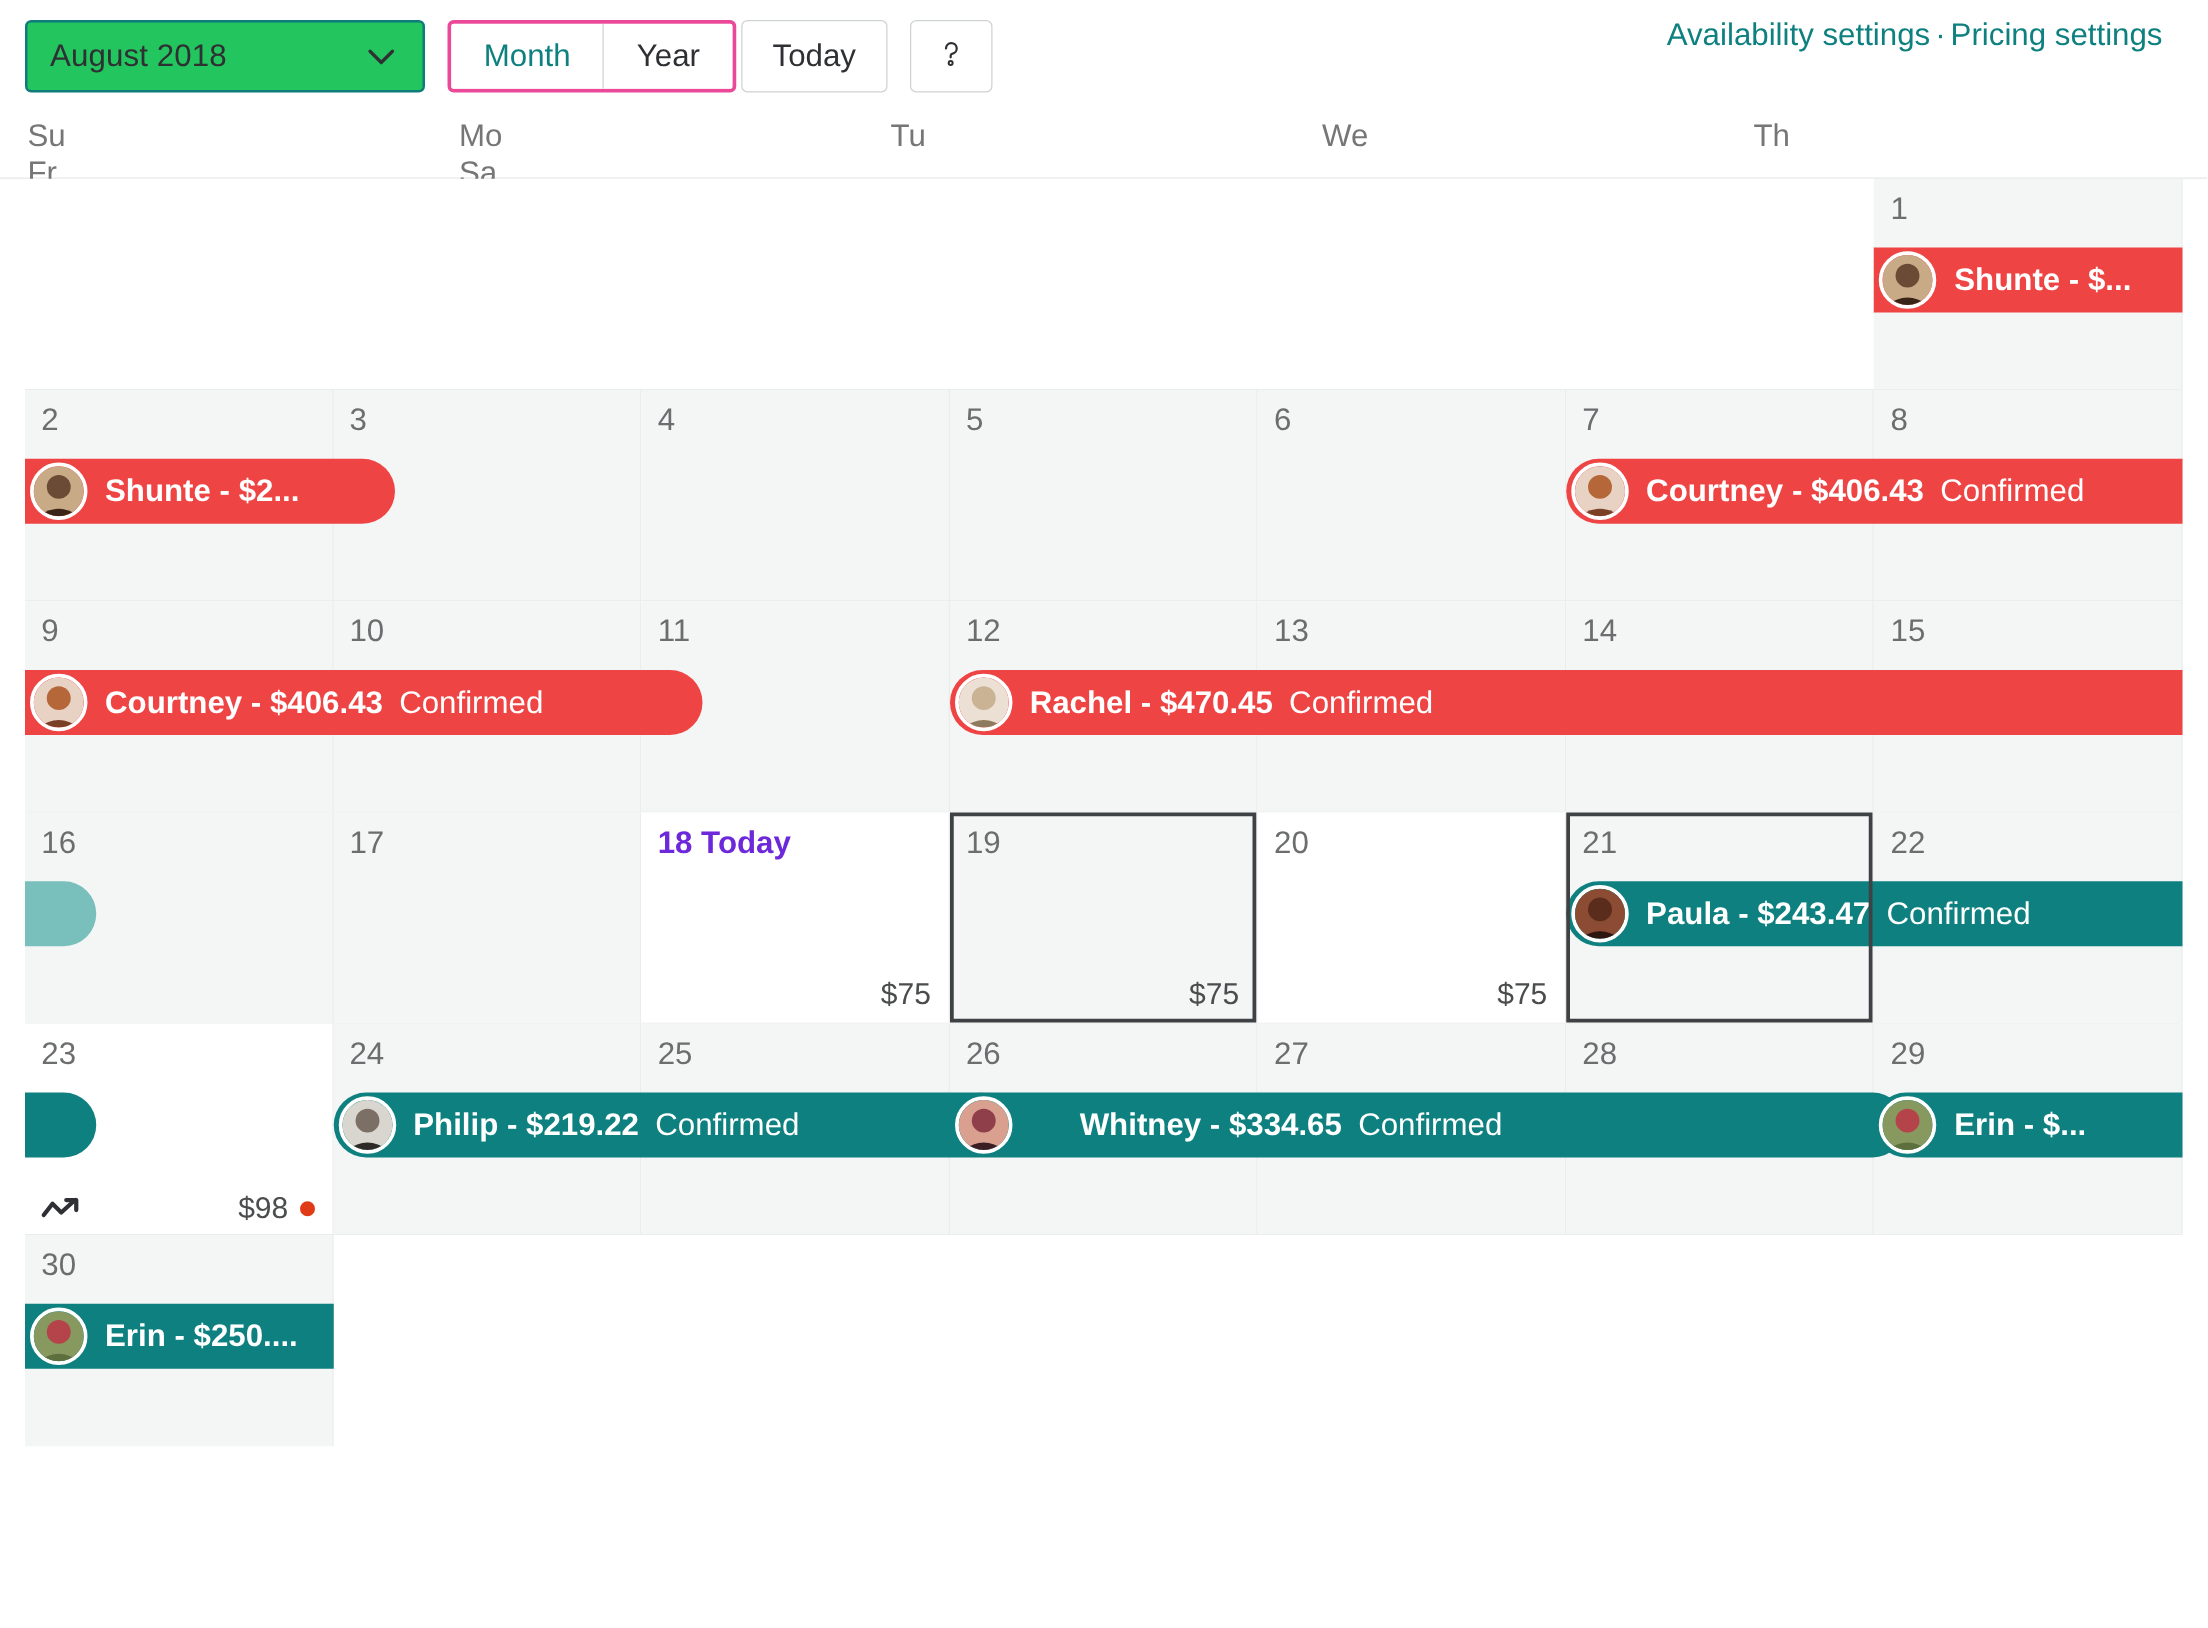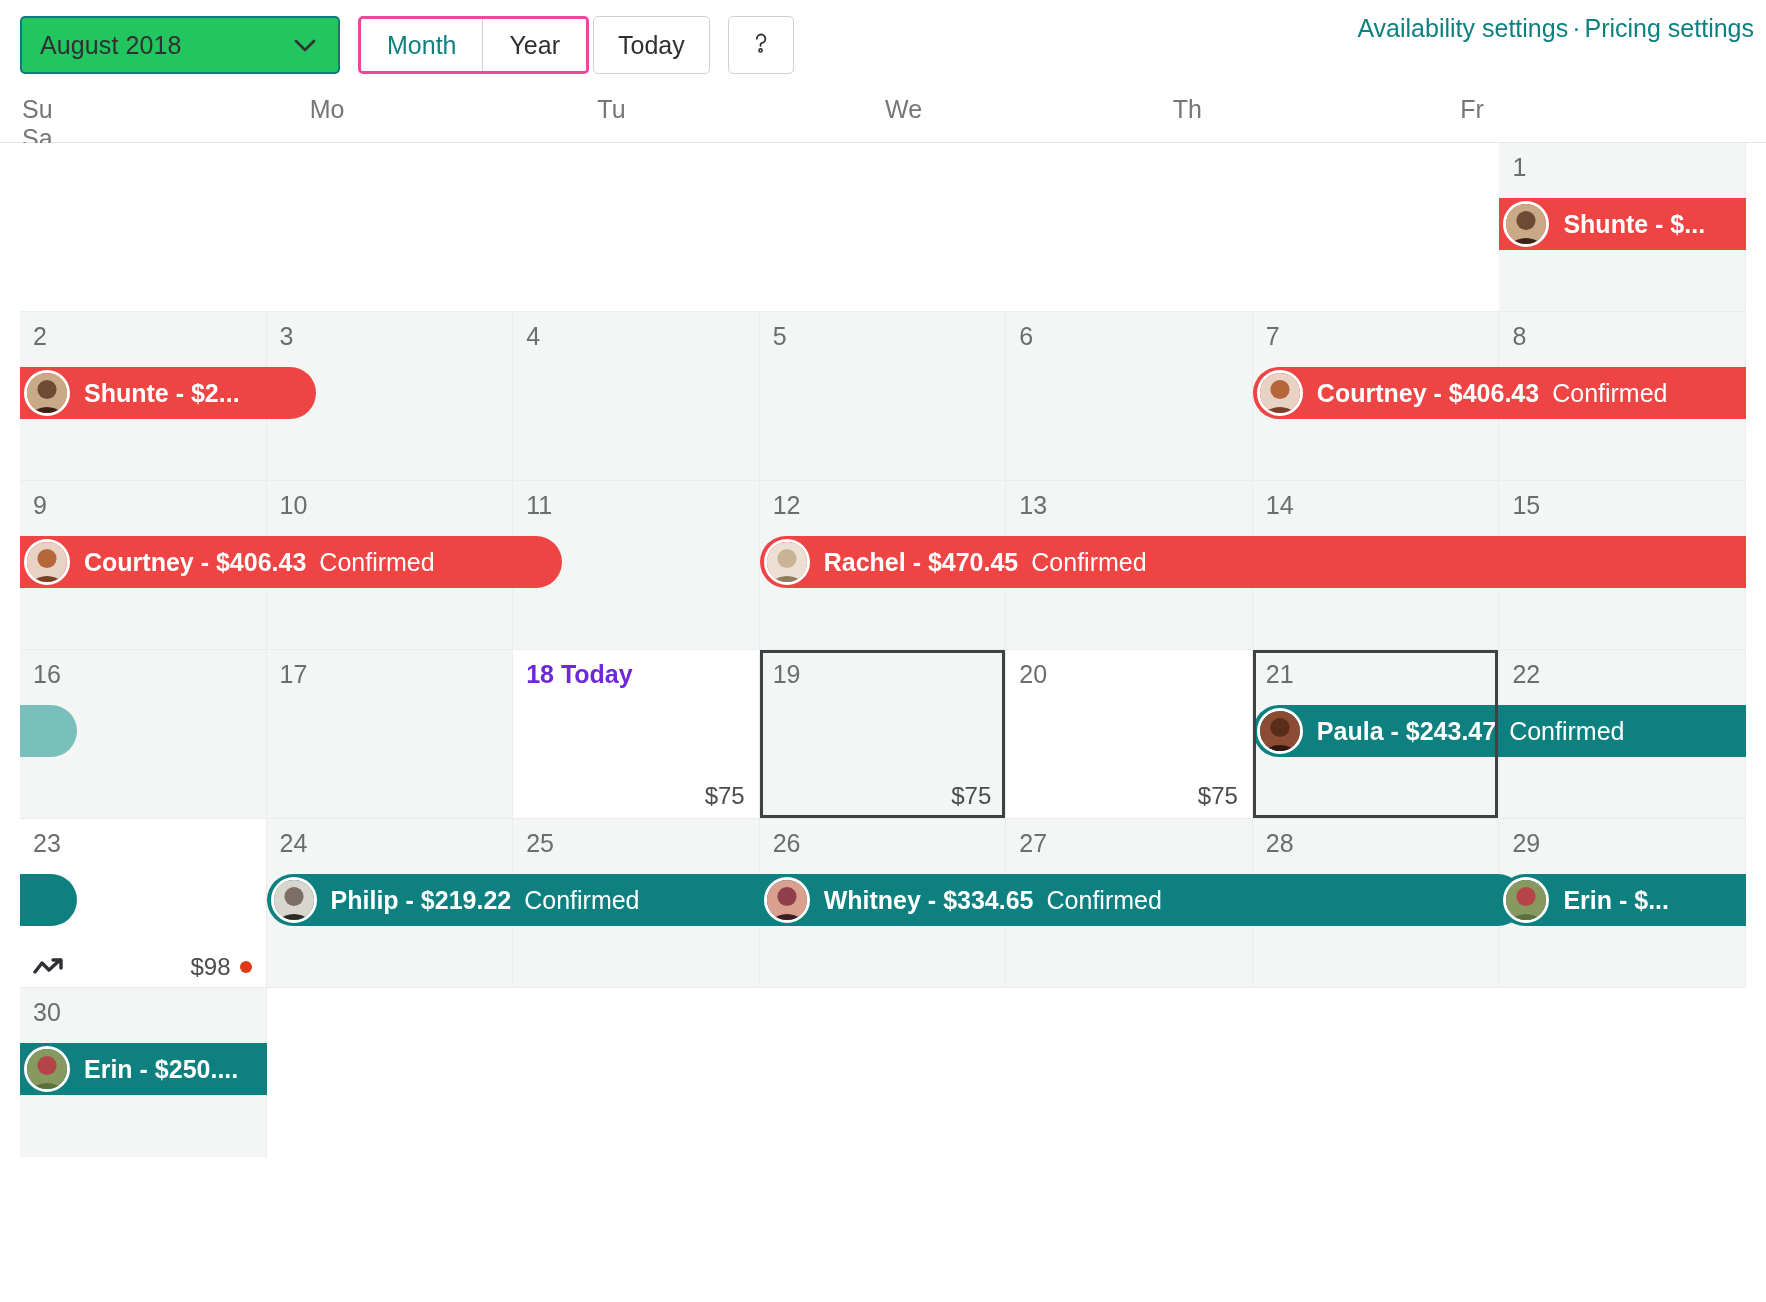--- a/index.html
+++ b/index.html
@@ -56,29 +56,29 @@
     font-family: "Liberation Sans", sans-serif;
   }
   .icon-btn {
     margin-left: 18px; height: 58px; width: 66px;
     border: 1px solid #cfd2d4; border-radius: 5px; background: #fff;
     display: flex; align-items: center; justify-content: center;
     cursor: pointer; flex: none;
   }
 
   .settings-links {
-    position: absolute; right: 12px; top: 14px;
+    position: absolute; right: 36px; top: 14px;
     font-size: 25px; color: #0f8080; white-space: nowrap;
   }
   .settings-links a { color: #0f8080; text-decoration: none; cursor: pointer; }
   .settings-links .dot-sep { color: #0f8080; margin: 0 4px; }
 
   
   .dow-row {
-    display: grid; grid-template-columns: repeat(6, 1fr);
+    display: grid; grid-template-columns: repeat(5, 1fr);
     height: 48px; padding: 0 20px;
     border-bottom: 1px solid #e4e6e7;
     align-items: center;
   }
   .dow { font-size: 25px; color: #767676; padding-left: 2px; }
 
   
   .calendar { position: relative; padding: 0 20px; }
   .week {
     position: relative;
@@ -418,21 +418,21 @@
               <rect width="46" height="46" fill="#d9d5cf"></rect>
               <circle cx="23" cy="19" r="11" fill="#7b6f66"></circle>
               <path d="M4 46 q19 -14 38 0 z" fill="#2d2a27"></path>
             </svg>
           </span>
           <span class="ev-text">
             <span class="ev-name">Philip - $219.22</span>
             <span class="ev-status">Confirmed</span>
           </span>
         </div>
-        <div class="event dark rs ls" style="left: 739.714px; width: 764.371px; top: 55px;">
+        <div class="event dark rs ls" style="left: 739.714px; width: 764.371px; top: 55px; gap: 40px;">
           <span class="ev-avatar">
             <svg class="face" viewBox="0 0 46 46" preserveAspectRatio="xMidYMid slice">
               <rect width="46" height="46" fill="#d9a08f"></rect>
               <circle cx="23" cy="19" r="11" fill="#8f3f4a"></circle>
               <path d="M4 46 q19 -14 38 0 z" fill="#3b1e24"></path>
             </svg>
           </span>
           <span class="ev-text">
             <span class="ev-name">Whitney - $334.65</span>
             <span class="ev-status">Confirmed</span>

